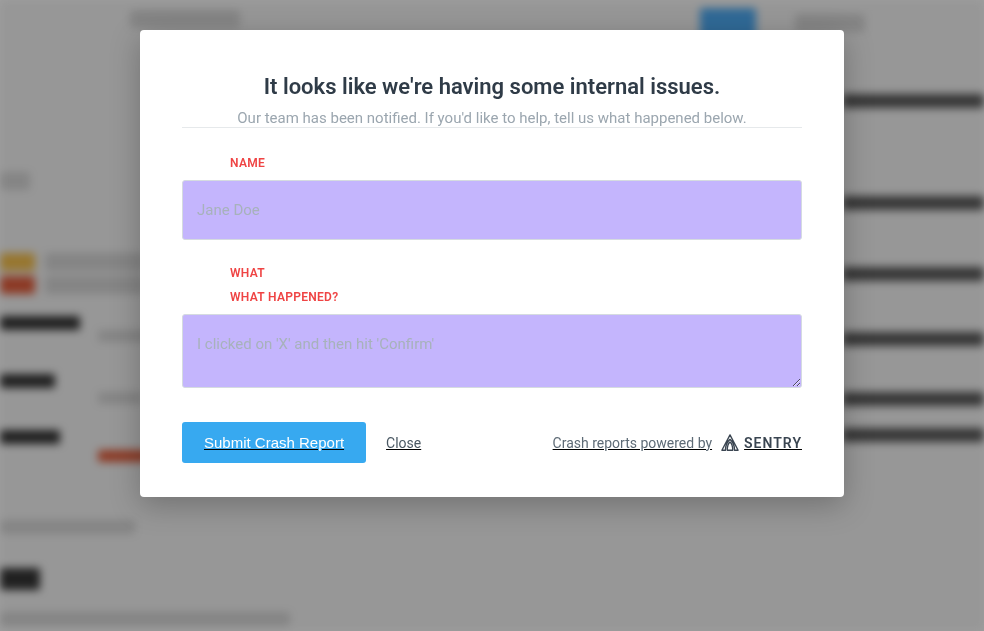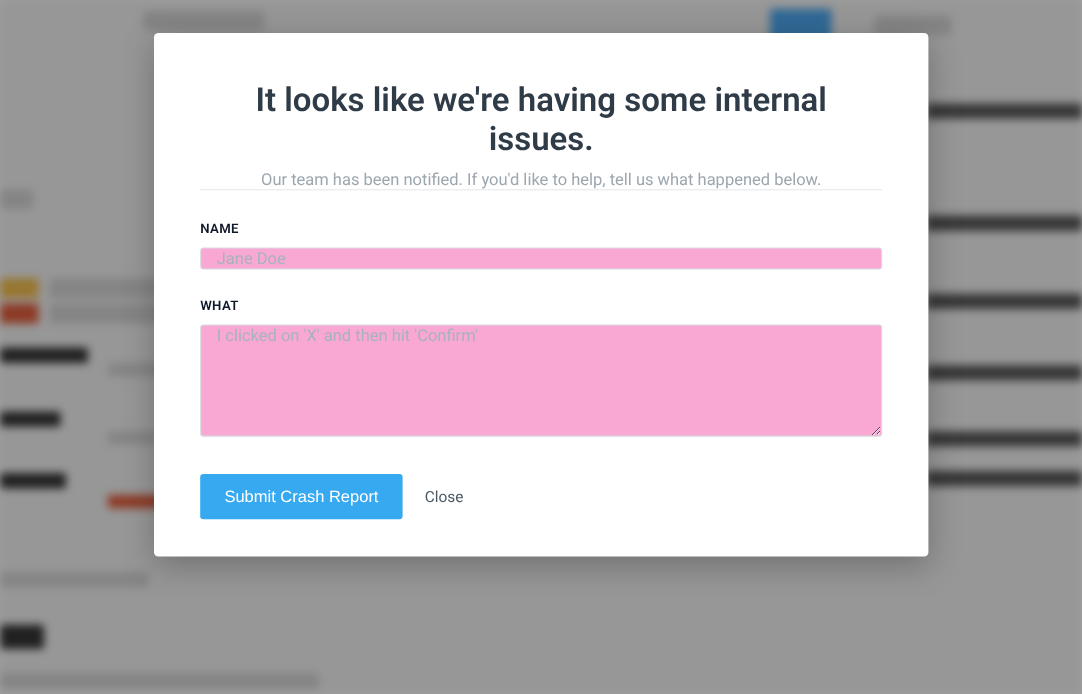--- a/index.html
+++ b/index.html
@@ -42,68 +42,70 @@
       position: absolute;
       top: 30px;
       left: 140px;
       width: 704px;
       background: #fff;
       border-radius: 4px;
       box-shadow: 0 8px 30px rgba(0,0,0,0.25);
       padding: 44px 42px 34px 42px;
     }
     .modal-title {
-      font-size: 30px;
+      font-size: 22px;
       font-weight: 600;
       color: #2f3b47;
       text-align: center;
       margin-bottom: 10px;
     }
     .modal-subtitle {
       font-size: 15px;
       color: #9ba6af;
       text-align: center;
     }
     .divider {
       border: none;
       border-top: 1px solid #e6e9eb;
       margin-bottom: 28px;
     }
     .form-label {
       font-size: 12px;
       font-weight: 600;
-      color: #0f172a;
+      color: #ef4444;
       letter-spacing: 0.3px;
       margin-bottom: 10px;
       display: block;
+      margin-left: 48px;
     }
     .form-input, .form-textarea {
       width: 100%;
       border: 1px solid #d5dbe0;
       border-radius: 3px;
-      padding: 0 14px;
+      padding: 20px 14px;
       font-size: 15px;
       color: #3e4c59;
       font-family: inherit;
-      background: #f9a8d4;
+      background: #c4b5fd;
       margin-bottom: 26px;
       outline: none;
     }
     .form-input::placeholder, .form-textarea::placeholder {
       color: #a7b2bb;
     }
     .form-textarea {
-      height: 102px;
+      height: 74px;
       resize: both;
     }
     .form-footer {
       display: flex;
       align-items: center;
       justify-content: space-between;
       margin-top: 4px;
+      text-decoration: underline;
     }
     .footer-left {
       display: flex;
       align-items: center;
       gap: 20px;
     }
     .submit-btn {
       background: #37a9f0;
       color: #fff;
       border: none;
@@ -176,21 +178,31 @@
 <div class="modal">
   <h1 class="modal-title">It looks like we're having some internal issues.</h1>
   <p class="modal-subtitle">Our team has been notified. If you'd like to help, tell us what happened below.</p>
   <hr class="divider">
 
   <label class="form-label">NAME</label>
   <input type="text" class="form-input" placeholder="Jane Doe" style="">
 
   <label class="form-label">WHAT</label>
 
+  <label class="form-label">WHAT HAPPENED?</label>
   <textarea class="form-textarea" placeholder="I clicked on 'X' and then hit 'Confirm'" style=""></textarea>
 
   <div class="form-footer">
     <div class="footer-left">
       <button class="submit-btn">Submit Crash Report</button>
       <button class="close-link">Close</button>
     </div>
+    <div class="powered-by">
+      <span>Crash reports powered by</span>
+      <span class="sentry-logo">
+        <svg viewBox="0 0 44 40" fill="none">
+          <path d="M22 2 L40 36 L32 36 C32 24 27 16 22 12 C17 16 12 24 12 36 L4 36 Z M22 18 C25 20 28 26 28 36 L16 36 C16 26 19 20 22 18 Z" stroke="#3a4551" stroke-width="3" stroke-linejoin="round" fill="none"></path>
+        </svg>
+        <span>SENTRY</span>
+      </span>
+    </div>
   </div>
 </div>
 
 </body></html>

